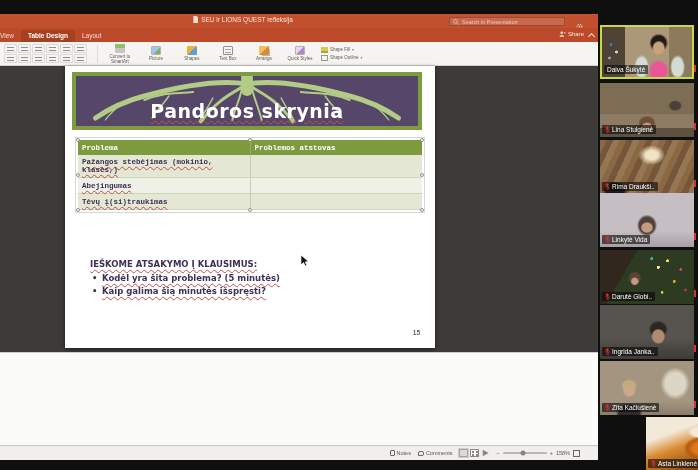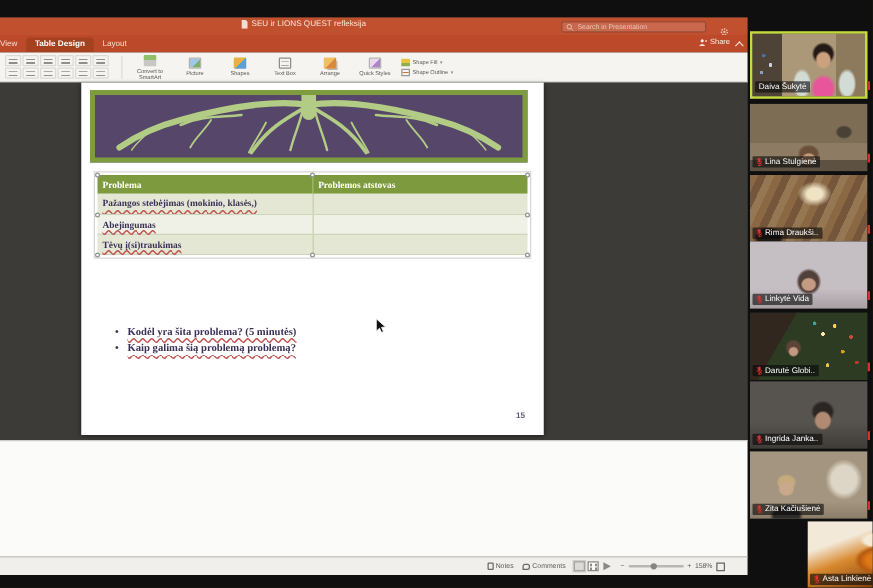--- a/index.html
+++ b/index.html
@@ -58,37 +58,37 @@
             border:4px solid #7d9c40; }
   .roots { position:absolute; left:0; top:0; width:100%; height:100%; }
   .slide-title { position:absolute; left:0; right:0; bottom:4px; text-align:center; color:#fff;
             font-family:"DejaVu Sans",sans-serif; font-weight:bold; font-size:19px; letter-spacing:0.5px; }
   .sp { text-decoration-line:underline; text-decoration-style:wavy; text-decoration-color:#c0504d;
         text-decoration-thickness:1px; text-underline-offset:2px; }
 
   
   .tblwrap { position:absolute; left:13px; top:74px; width:344px; }
   .sel-outline { position:absolute; inset:-3px; border:1px solid #d6d6d6; }
-  table.ptable { width:100%; border-collapse:collapse; font-family:Liberation Serif, serif; }
+  table.ptable { width:100%; border-collapse:collapse; font-family:Liberation Mono, monospace; }
   .ptable th { background:#7d9b3e; color:#fff; font-size:7.5px; text-align:left; padding:3px 4px;
                height:15px; border-right:1px solid #97b25c; }
   .ptable td { font-size:7.5px; font-weight:bold; color:#3c3057; padding:3px 4px; height:16px;
                border-bottom:1px solid #cdd5bb; border-right:1px solid #c3cdaa;margin-top:44px; }
   .ptable td:last-child, .ptable th:last-child { border-right:none; }
   .ptable tr:nth-child(odd) td { background:#e3e7d3; }
   .ptable tr:nth-child(even) td { background:#eff1e7; }
   .ptable col.c1 { width:50%; } .ptable col.c2 { width:50%; }
   .hdl { position:absolute; width:4px; height:4px; border-radius:50%; background:#fff;
          border:1px solid #909090; transform:translate(-50%,-50%); }
 
   
   .questions { position:absolute; left:25px; top:193px; width:280px; color:#3c3057;
                font-family:"DejaVu Sans",sans-serif; }
   .qhead { font-size:8.5px; font-weight:bold; margin-bottom:3px; }
-  .qlist { list-style:none;font-family:Liberation Serif, serif; }
+  .qlist { list-style:none; }
   .qlist li { font-size:8.5px; font-weight:bold; line-height:13px; padding-left:12px; position:relative; }
   .qlist li::before { content:"•"; position:absolute; left:2px; }
   .pagenum { position:absolute; right:15px; bottom:12px; font-size:6.5px; font-weight:bold; color:#5f5870; }
   .cursor { position:absolute; left:235px; top:188px; }
 
   .notes-pane { position:absolute; left:0; top:338px; width:100%; height:93px; background:#fbfbf9;
                 border-top:1px solid #cfcdc9; }
 
   .statusbar { position:absolute; left:0; top:431px; width:100%; height:15px; background:#f0efec;
                border-top:1px solid #c9c7c4; display:flex; align-items:center; justify-content:flex-end;
@@ -285,20 +285,21 @@
               <path d="M120 16 C105 18 88 16 70 24" stroke-width="2"></path>
               <path d="M230 16 C245 18 262 16 280 24" stroke-width="2"></path>
               <path d="M95 20 C90 28 82 34 78 42" stroke-width="1.5"></path>
               <path d="M255 20 C260 28 268 34 272 42" stroke-width="1.5"></path>
               <path d="M140 22 C136 30 130 38 126 46" stroke-width="1.5"></path>
               <path d="M210 22 C214 30 220 38 224 46" stroke-width="1.5"></path>
               <path d="M45 28 C40 34 34 38 30 44" stroke-width="1.2"></path>
               <path d="M305 28 C310 34 316 38 320 44" stroke-width="1.2"></path>
             </g>
           </svg>
+          <div class="slide-title"><span class="sp">Pandoros skrynia</span></div>
         </div>
 
         <div class="tblwrap">
           <div class="sel-outline"></div>
           <table class="ptable">
             <colgroup>
                 <col class="c1">
                 <col class="c2">
               </colgroup>
             <thead>
@@ -326,23 +327,24 @@
           <div class="hdl" style="left:50%;top:0"></div>
           <div class="hdl" style="left:100%;top:0"></div>
           <div class="hdl" style="left:0;top:50%"></div>
           <div class="hdl" style="left:100%;top:50%"></div>
           <div class="hdl" style="left:0;top:100%"></div>
           <div class="hdl" style="left:50%;top:100%"></div>
           <div class="hdl" style="left:100%;top:100%"></div>
         </div>
 
         <div class="questions">
+          <div class="qhead sp">IEŠKOME ATSAKYMO Į KLAUSIMUS:</div>
           <ul class="qlist" id="qlist">
               <li><span class="sp">Kodėl yra šita problema? (5 minutės)</span></li>
-              <li><span class="sp">Kaip galima šią problemą problemą?</span></li>
+              <li><span class="sp">Kaip galima šią minutės išspręsti?</span></li>
             </ul>
         </div>
 
         <div class="pagenum">15</div>
 
         <svg class="cursor" width="9" height="13" viewBox="0 0 9 13">
           <path d="M1 1 L1 11 L3.6 8.6 L5.2 12 L6.8 11.2 L5.2 7.9 L8.5 7.6 Z" fill="#111" stroke="#fff" stroke-width="0.7"></path>
         </svg>
       </div>
     </div>

